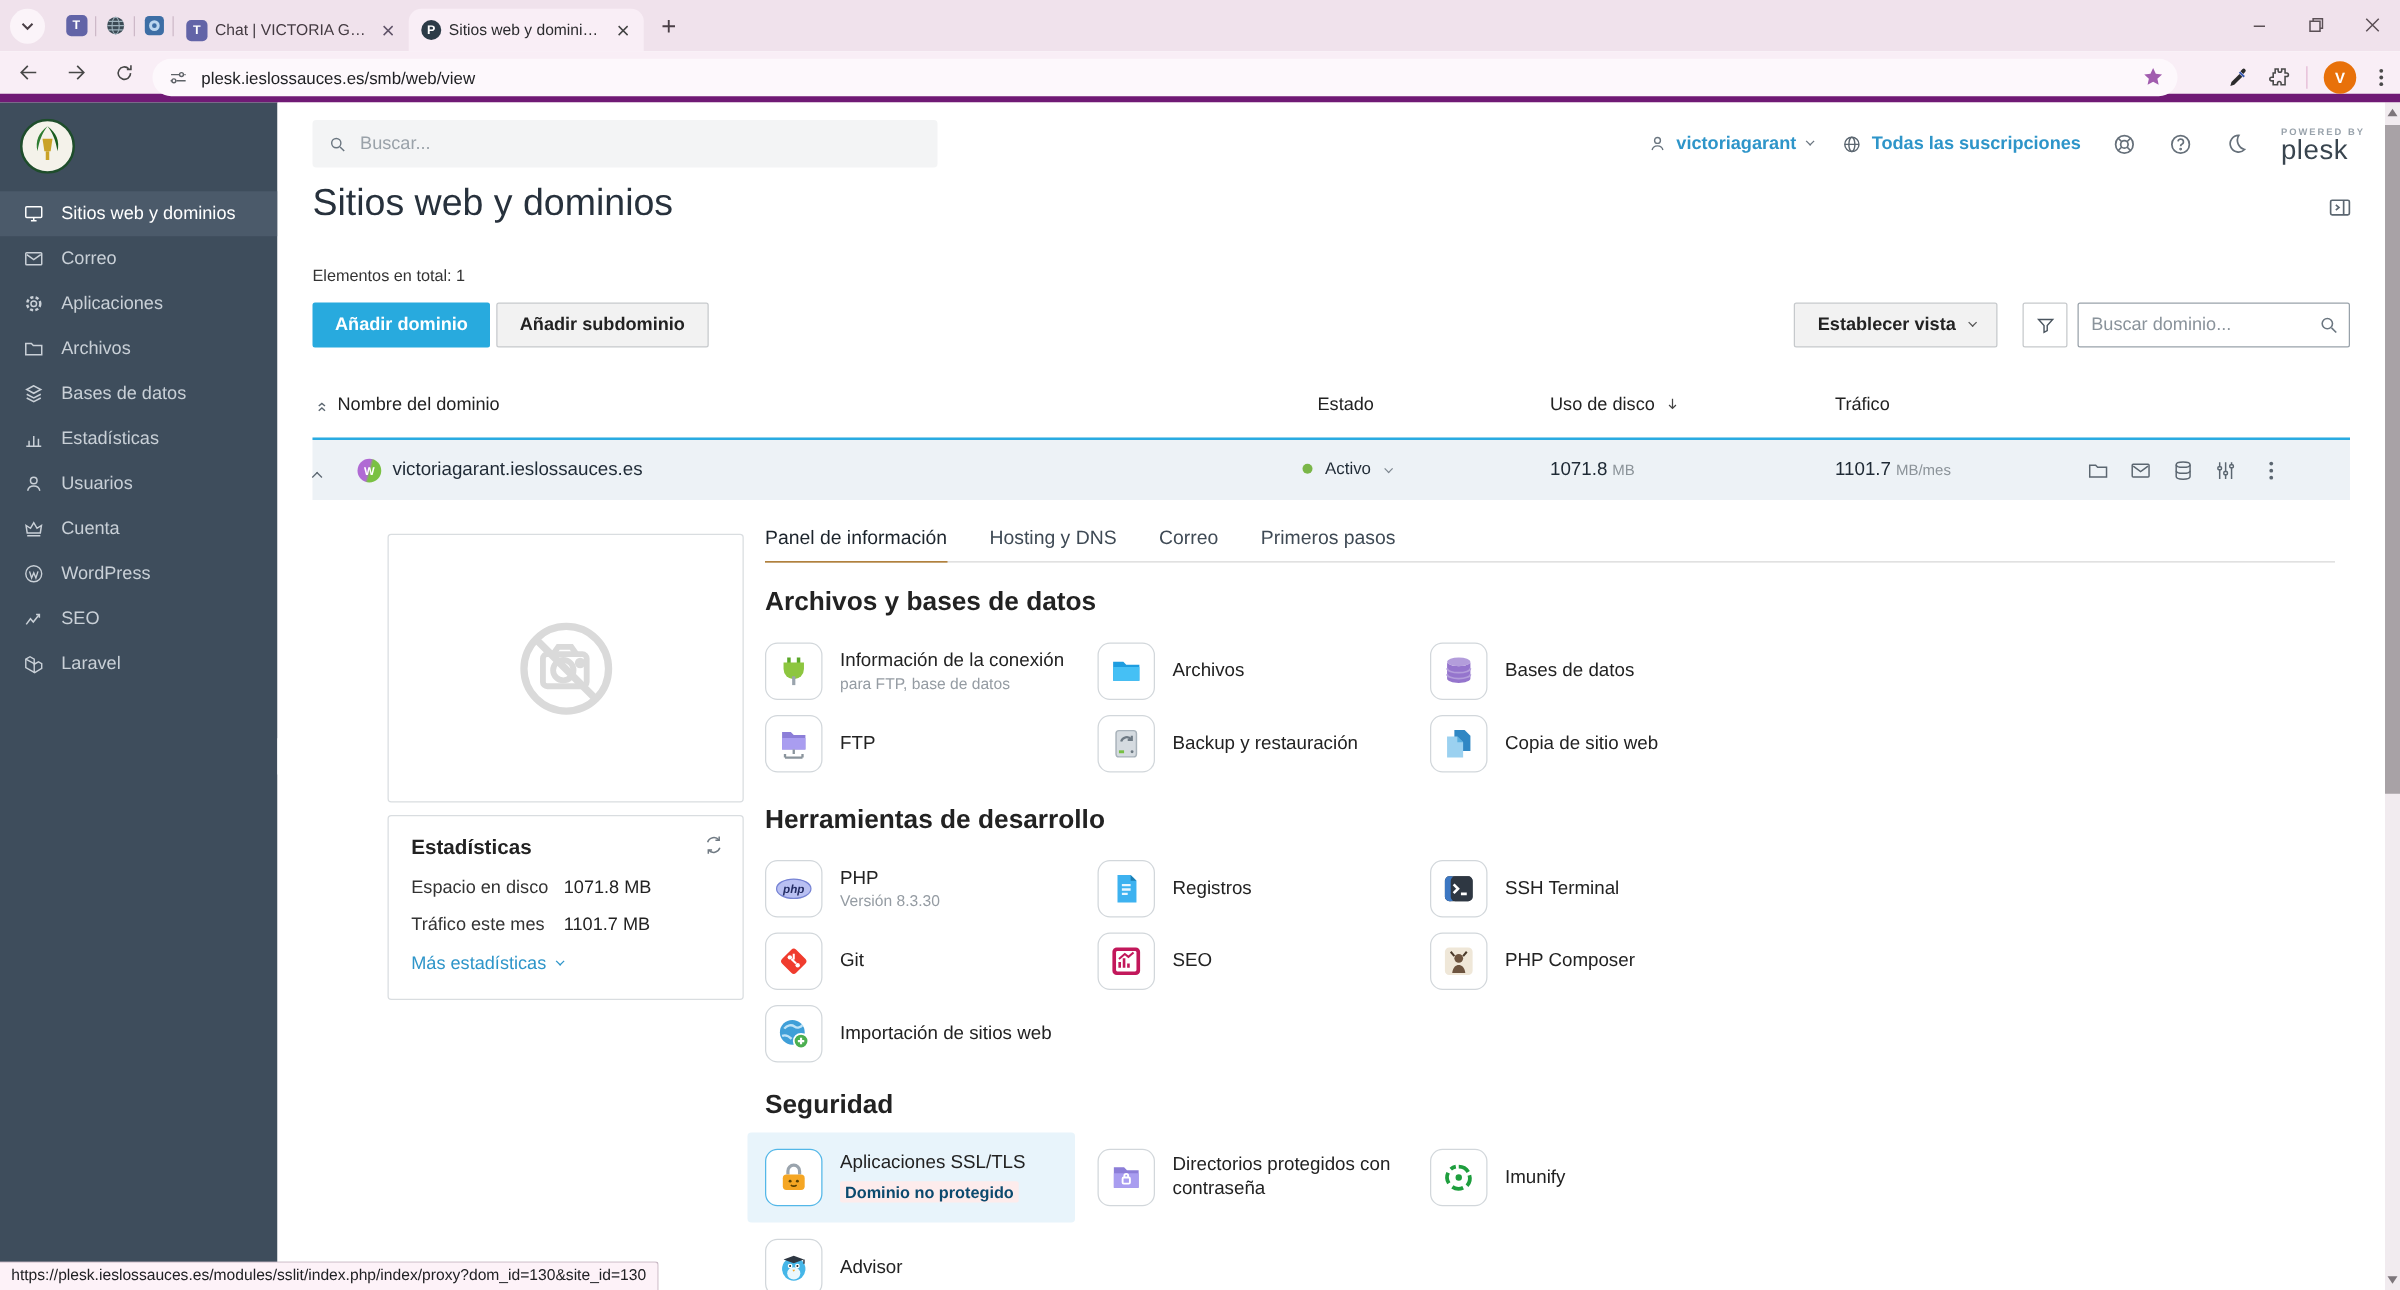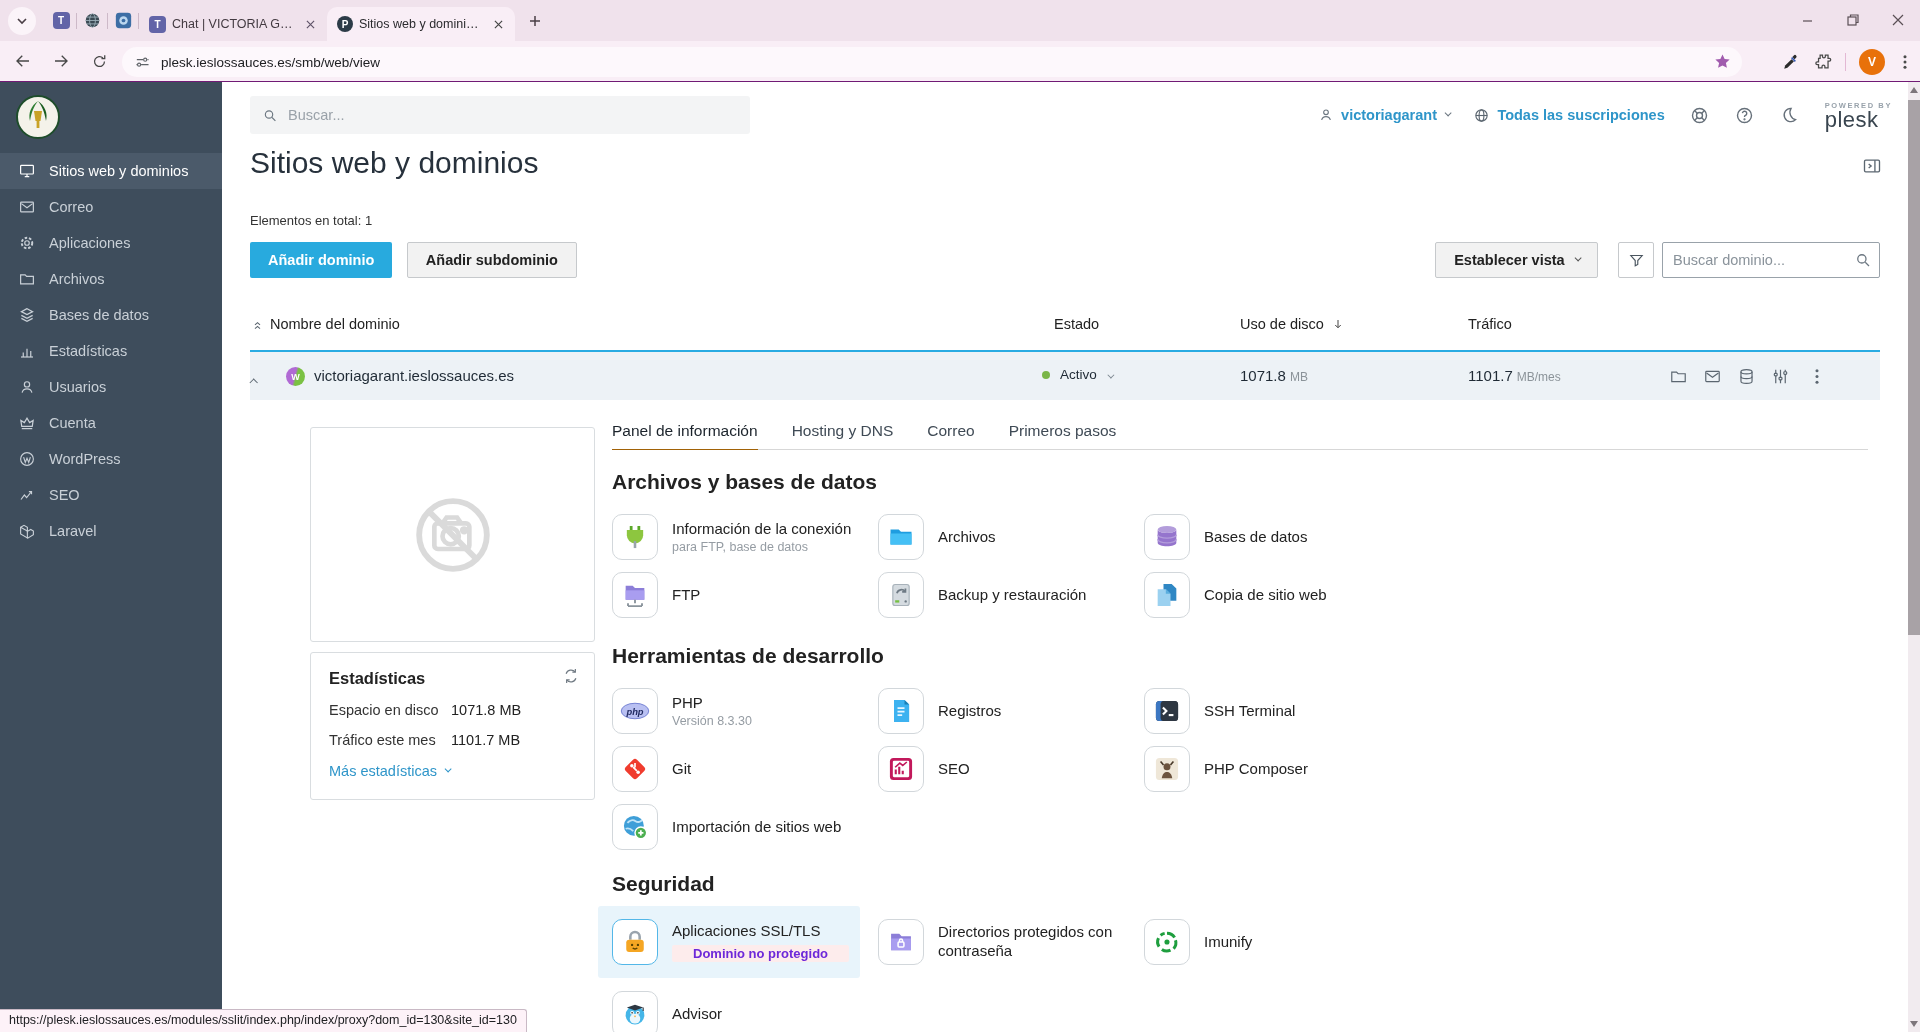--- a/index.html
+++ b/index.html
@@ -15,21 +15,21 @@
   .teams-sq { width:17px; height:17px; border-radius:4px; background:#6264a7; color:#fff; font-size:10px; font-weight:700; display:flex; align-items:center; justify-content:center; }
   .btab { height:34px; display:flex; align-items:center; padding:0 8px 0 10px; margin-top:7px; width:188px; }
   .btab .t-title { flex:1; font-size:12.5px; color:#433a41; white-space:nowrap; overflow:hidden; text-overflow:ellipsis; margin:0 6px; }
   .btab.active { background:#f9eef6; border-radius:10px 10px 0 0; }
   .t-close { width:18px; height:18px; border-radius:9px; display:flex; align-items:center; justify-content:center; }
   .fav-plesk { width:16px; height:16px; border-radius:8px; background:#2c3b47; color:#fff; font-size:10px; font-weight:700; display:flex; align-items:center; justify-content:center; }
   .newtab { width:28px; height:28px; border-radius:14px; display:flex; align-items:center; justify-content:center; margin-left:6px; }
   .win-controls { position:absolute; right:0; top:0; height:40px; display:flex; }
   .win-btn { width:45px; height:40px; display:flex; align-items:center; justify-content:center; }
 
-  .toolbar { position:absolute; left:0; top:41px; width:1920px; height:41px; background:#f9eef6; border-bottom:1px solid #701a75; display:flex; align-items:center; }
+  .toolbar { position:absolute; left:0; top:41px; width:1920px; height:41px; background:#f9eef6; border-bottom:7px solid #701a75; display:flex; align-items:center; }
   .nav-btn { width:30px; height:30px; border-radius:15px; display:flex; align-items:center; justify-content:center; margin-left:8px; }
   .omnibox { position:absolute; left:122px; right:178px; top:6px; height:30px; background:#fdf8fc; border-radius:15px; display:flex; align-items:center; padding:0 38px 0 12px; }
   .omni-url { font-size:13.5px; color:#202124; margin-left:10px; white-space:nowrap; }
   .omni-star { position:absolute; right:10px; top:5px; }
   .toolbar-right { position:absolute; right:8px; top:0; height:41px; display:flex; align-items:center; gap:13px; }
   .tb-sep { width:1px; height:18px; background:#e3b8d4; }
   .avatar { width:26px; height:26px; border-radius:13px; background:#e8710a; color:#fff; font-size:12px; font-weight:700; display:flex; align-items:center; justify-content:center; }
 
   
   .sidebar { position:absolute; left:0; top:82px; width:222px; bottom:0; background:#3e4d5c; }
@@ -52,21 +52,21 @@
   .pb-line { font-size:7.5px; letter-spacing:1.6px; color:#98a2ab; font-weight:700; }
   .pb-brand { font-size:22px; color:#39454f; letter-spacing:0.5px; line-height:20px; }
 
   
   .h1 { position:absolute; left:28px; top:64px; font-size:30px; font-weight:500; color:#27313c; }
   .panel-toggle { position:absolute; right:26px; top:74px; }
   .total { position:absolute; left:28px; top:131px; font-size:13px; color:#333; }
   .actions { position:absolute; left:28px; right:28px; top:160px; height:36px; }
   .btn { display:inline-flex; align-items:center; height:36px; padding:0 18px; font-size:14.5px; font-weight:600; border-radius:2px; cursor:pointer; }
   .btn-primary { background:#28aade; color:#fff; }
-  .btn-secondary { background:#f2f2f2; border:1px solid #c6c9cc; color:#222; margin-left:10px; }
+  .btn-secondary { background:#f2f2f2; border:1px solid #c6c9cc; color:#222; }
   .actions-right { position:absolute; right:0; top:0; display:flex; align-items:center; }
   .funnel-btn { width:36px; height:36px; border:1px solid #c6c9cc; background:#fff; border-radius:2px; display:flex; align-items:center; justify-content:center; margin-left:20px; }
   .dom-search { position:relative; margin-left:8px; }
   .dom-search input { width:218px; height:36px; border:1px solid #99a2aa; border-radius:2px; padding:0 32px 0 10px; font-size:14.5px; color:#333; outline:none; font-family:"Liberation Sans",sans-serif; }
   .dom-search input::placeholder { color:#8a939b; }
   .dom-search svg { position:absolute; right:8px; top:9px; }
 
   .thead { position:absolute; left:28px; right:28px; top:224px; height:40px; font-size:14.5px; color:#222; }
   .thead .hc { position:absolute; top:10px; }
   .drow { position:absolute; left:28px; right:28px; top:268px; height:50px; background:#edf2f6; border-top:2px solid #29abe2; font-size:15px; color:#1f2a35; }
@@ -98,21 +98,21 @@
   .s3-title { margin-top:16px; }
   .tgrid { display:grid; grid-template-columns:266px 266px 266px; margin-top:14px; }
   .tgrid.g12 { grid-auto-rows:58px; }
   .tgrid.g3 { grid-auto-rows:72px; margin-top:10px; }
   .tool { display:flex; align-items:center; gap:14px; cursor:pointer; }
   .tool-icon { flex:0 0 46px; width:46px; height:46px; background:#fff; border:1px solid #d2d7db; border-radius:10px; display:flex; align-items:center; justify-content:center; }
   .tool-label { font-size:15px; color:#222; line-height:1.25; max-width:195px; }
   .tool-sub { font-size:12.5px; color:#959ca3; margin-top:2px; }
   .tool.highlight { background:#e8f4fb; border-radius:3px; padding:11px 0 11px 14px; margin-left:-14px; width:262px; }
   .tool.highlight .tool-icon { border-color:#53b7e8; }
-  .badge-red { display:inline-block; margin-top:5px; background:#fdecec; color:#6d28d9; font-size:13px; font-weight:700; padding:1px 21px; border-radius:2px; }
+  .badge-red { display:inline-block; margin-top:5px; background:#fdecec; color:#0c4a6e; font-size:13px; font-weight:700; padding:1px 4px; border-radius:2px; }
 
   
   .statusbar { position:absolute; left:0; bottom:0; height:23px; background:#fdf2f8; border-top:1px solid #c9b9c5; border-right:1px solid #c9b9c5; border-top-right-radius:3px; font-size:12.5px; color:#202124; padding:0 9px; line-height:21px; white-space:nowrap; z-index:60; }
   .scrollbar { position:absolute; right:0; top:82px; width:12px; bottom:0; background:#f1ebef; z-index:55; }
   .sb-arrow { position:absolute; left:0; width:12px; height:16px; display:flex; align-items:center; justify-content:center; }
   .sb-up { top:0; } .sb-down { bottom:0; }
   .tri-up { width:0; height:0; border-left:4px solid transparent; border-right:4px solid transparent; border-bottom:6px solid #7d767b; }
   .tri-down { width:0; height:0; border-left:4px solid transparent; border-right:4px solid transparent; border-top:6px solid #7d767b; }
   .sb-thumb { position:absolute; left:0; top:18px; width:12px; height:535px; background:#a8a2a6; }
 

